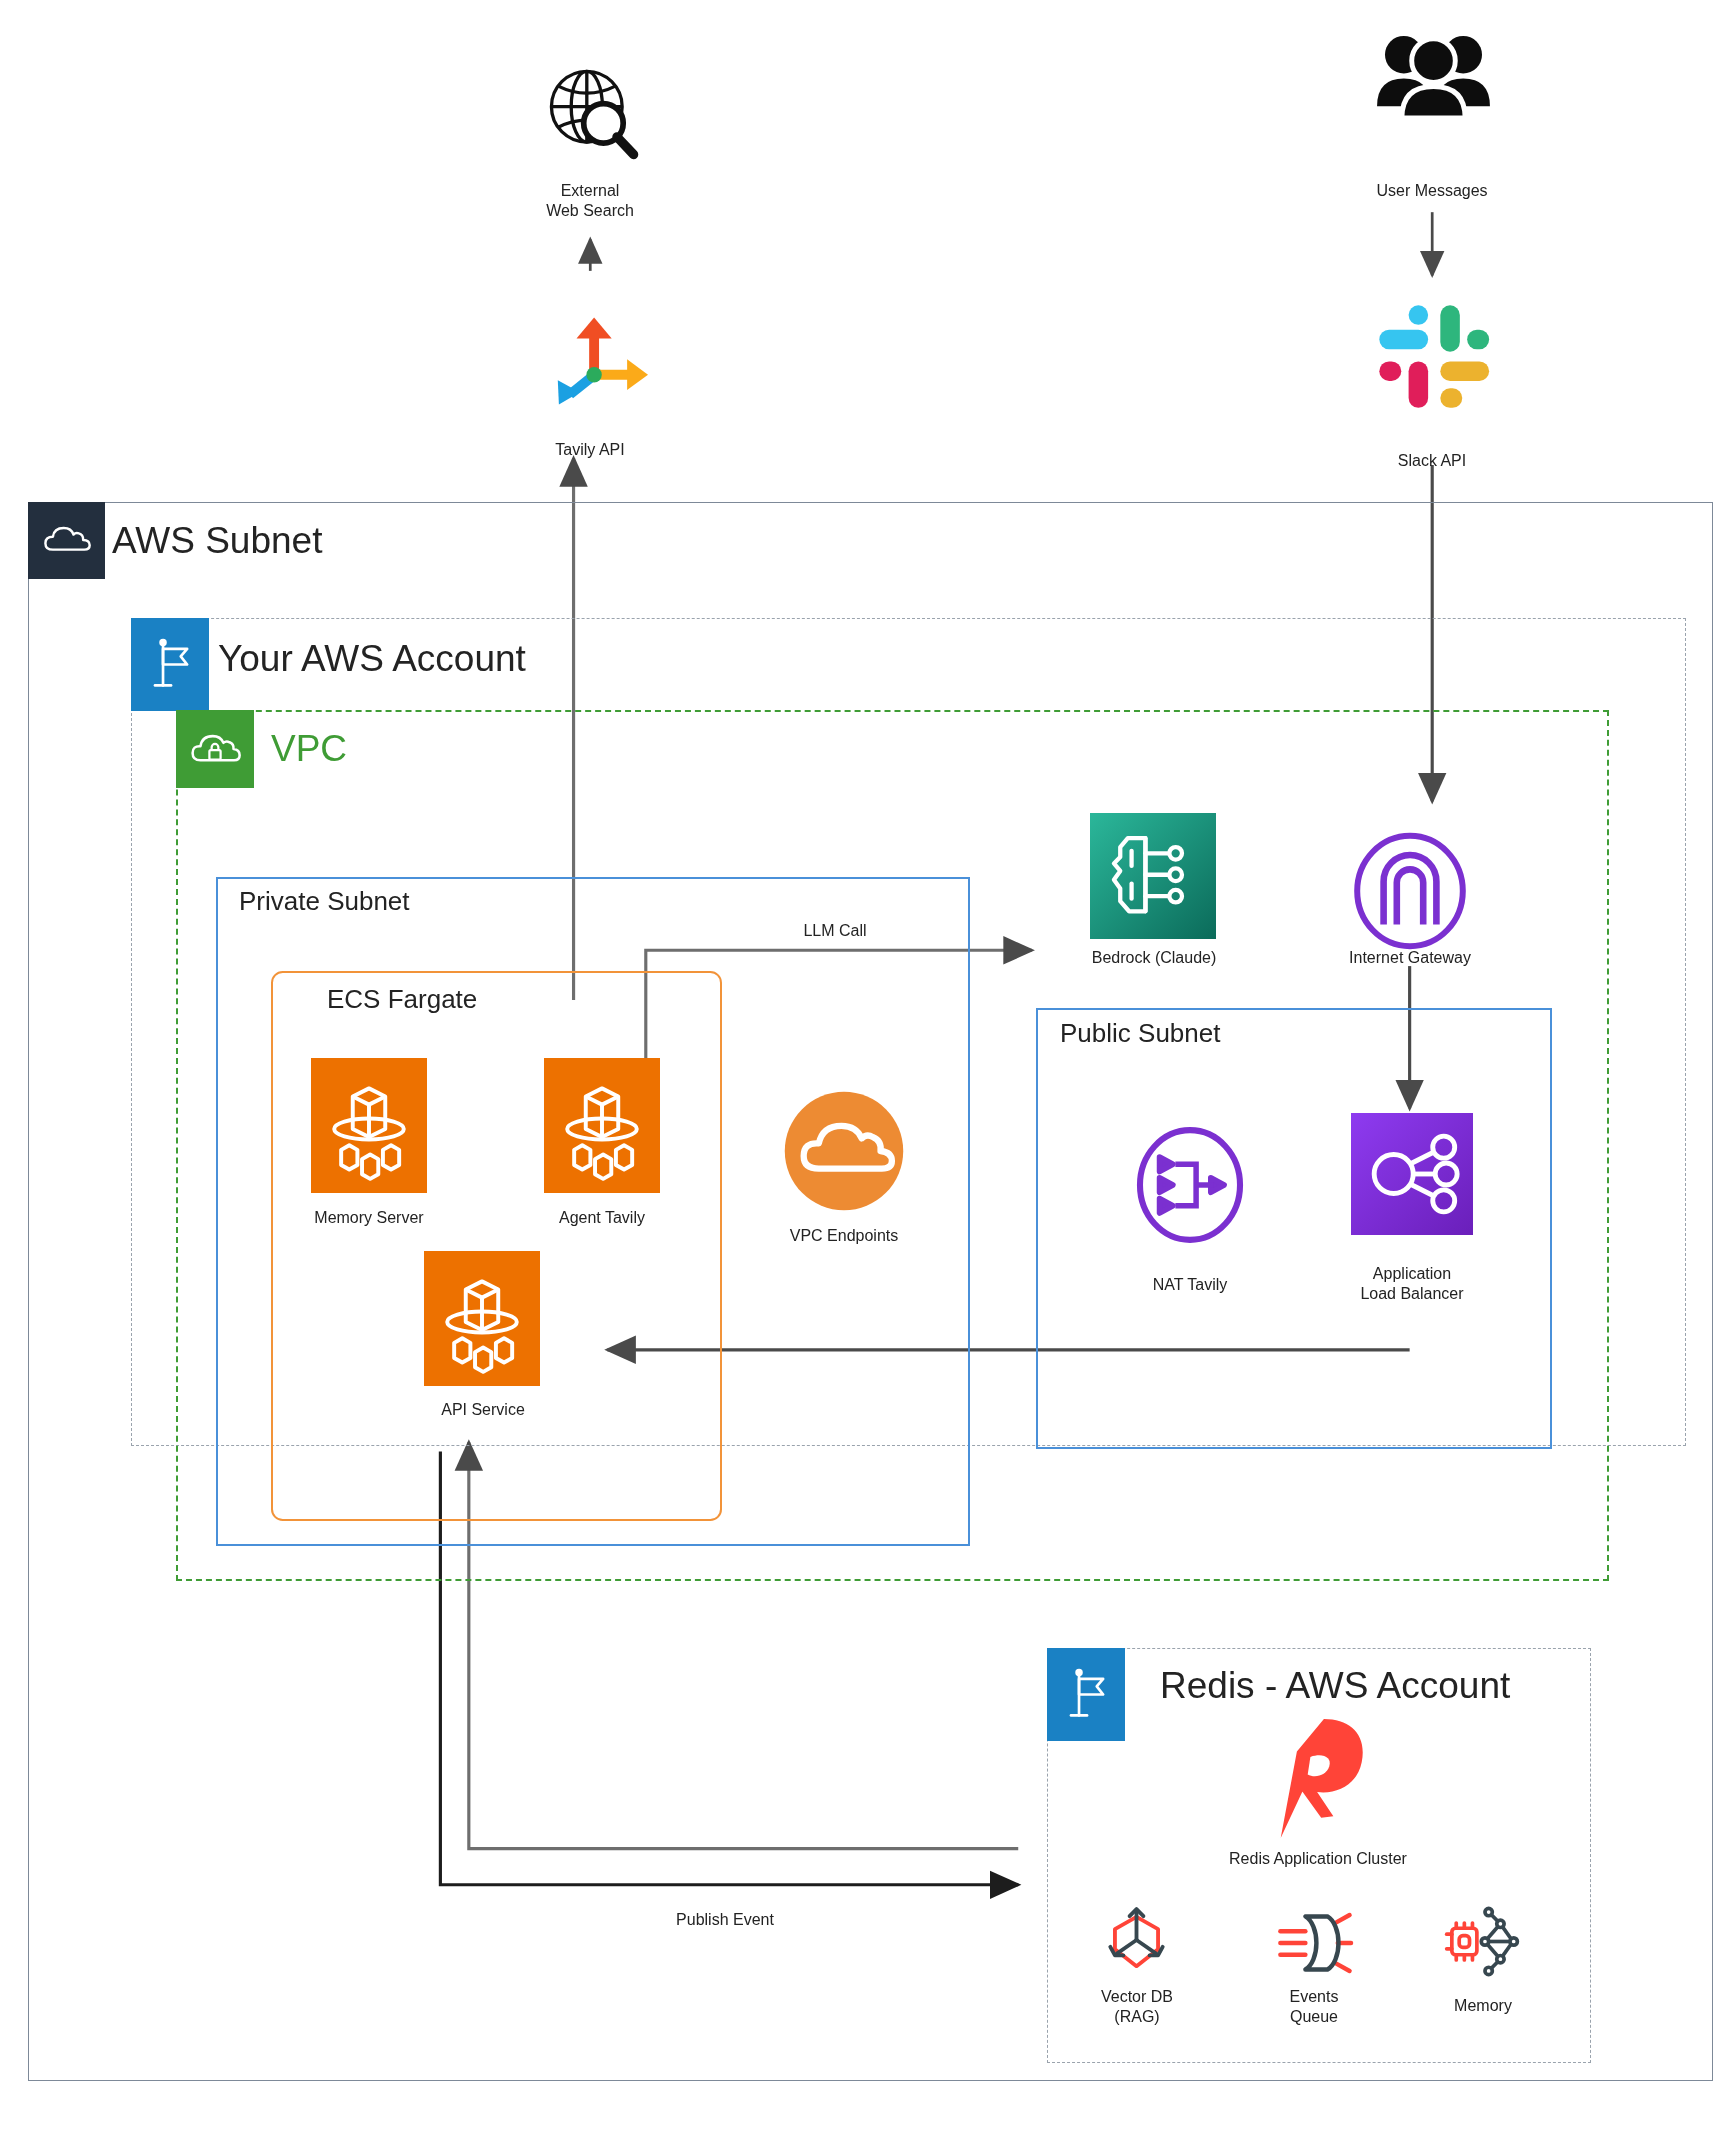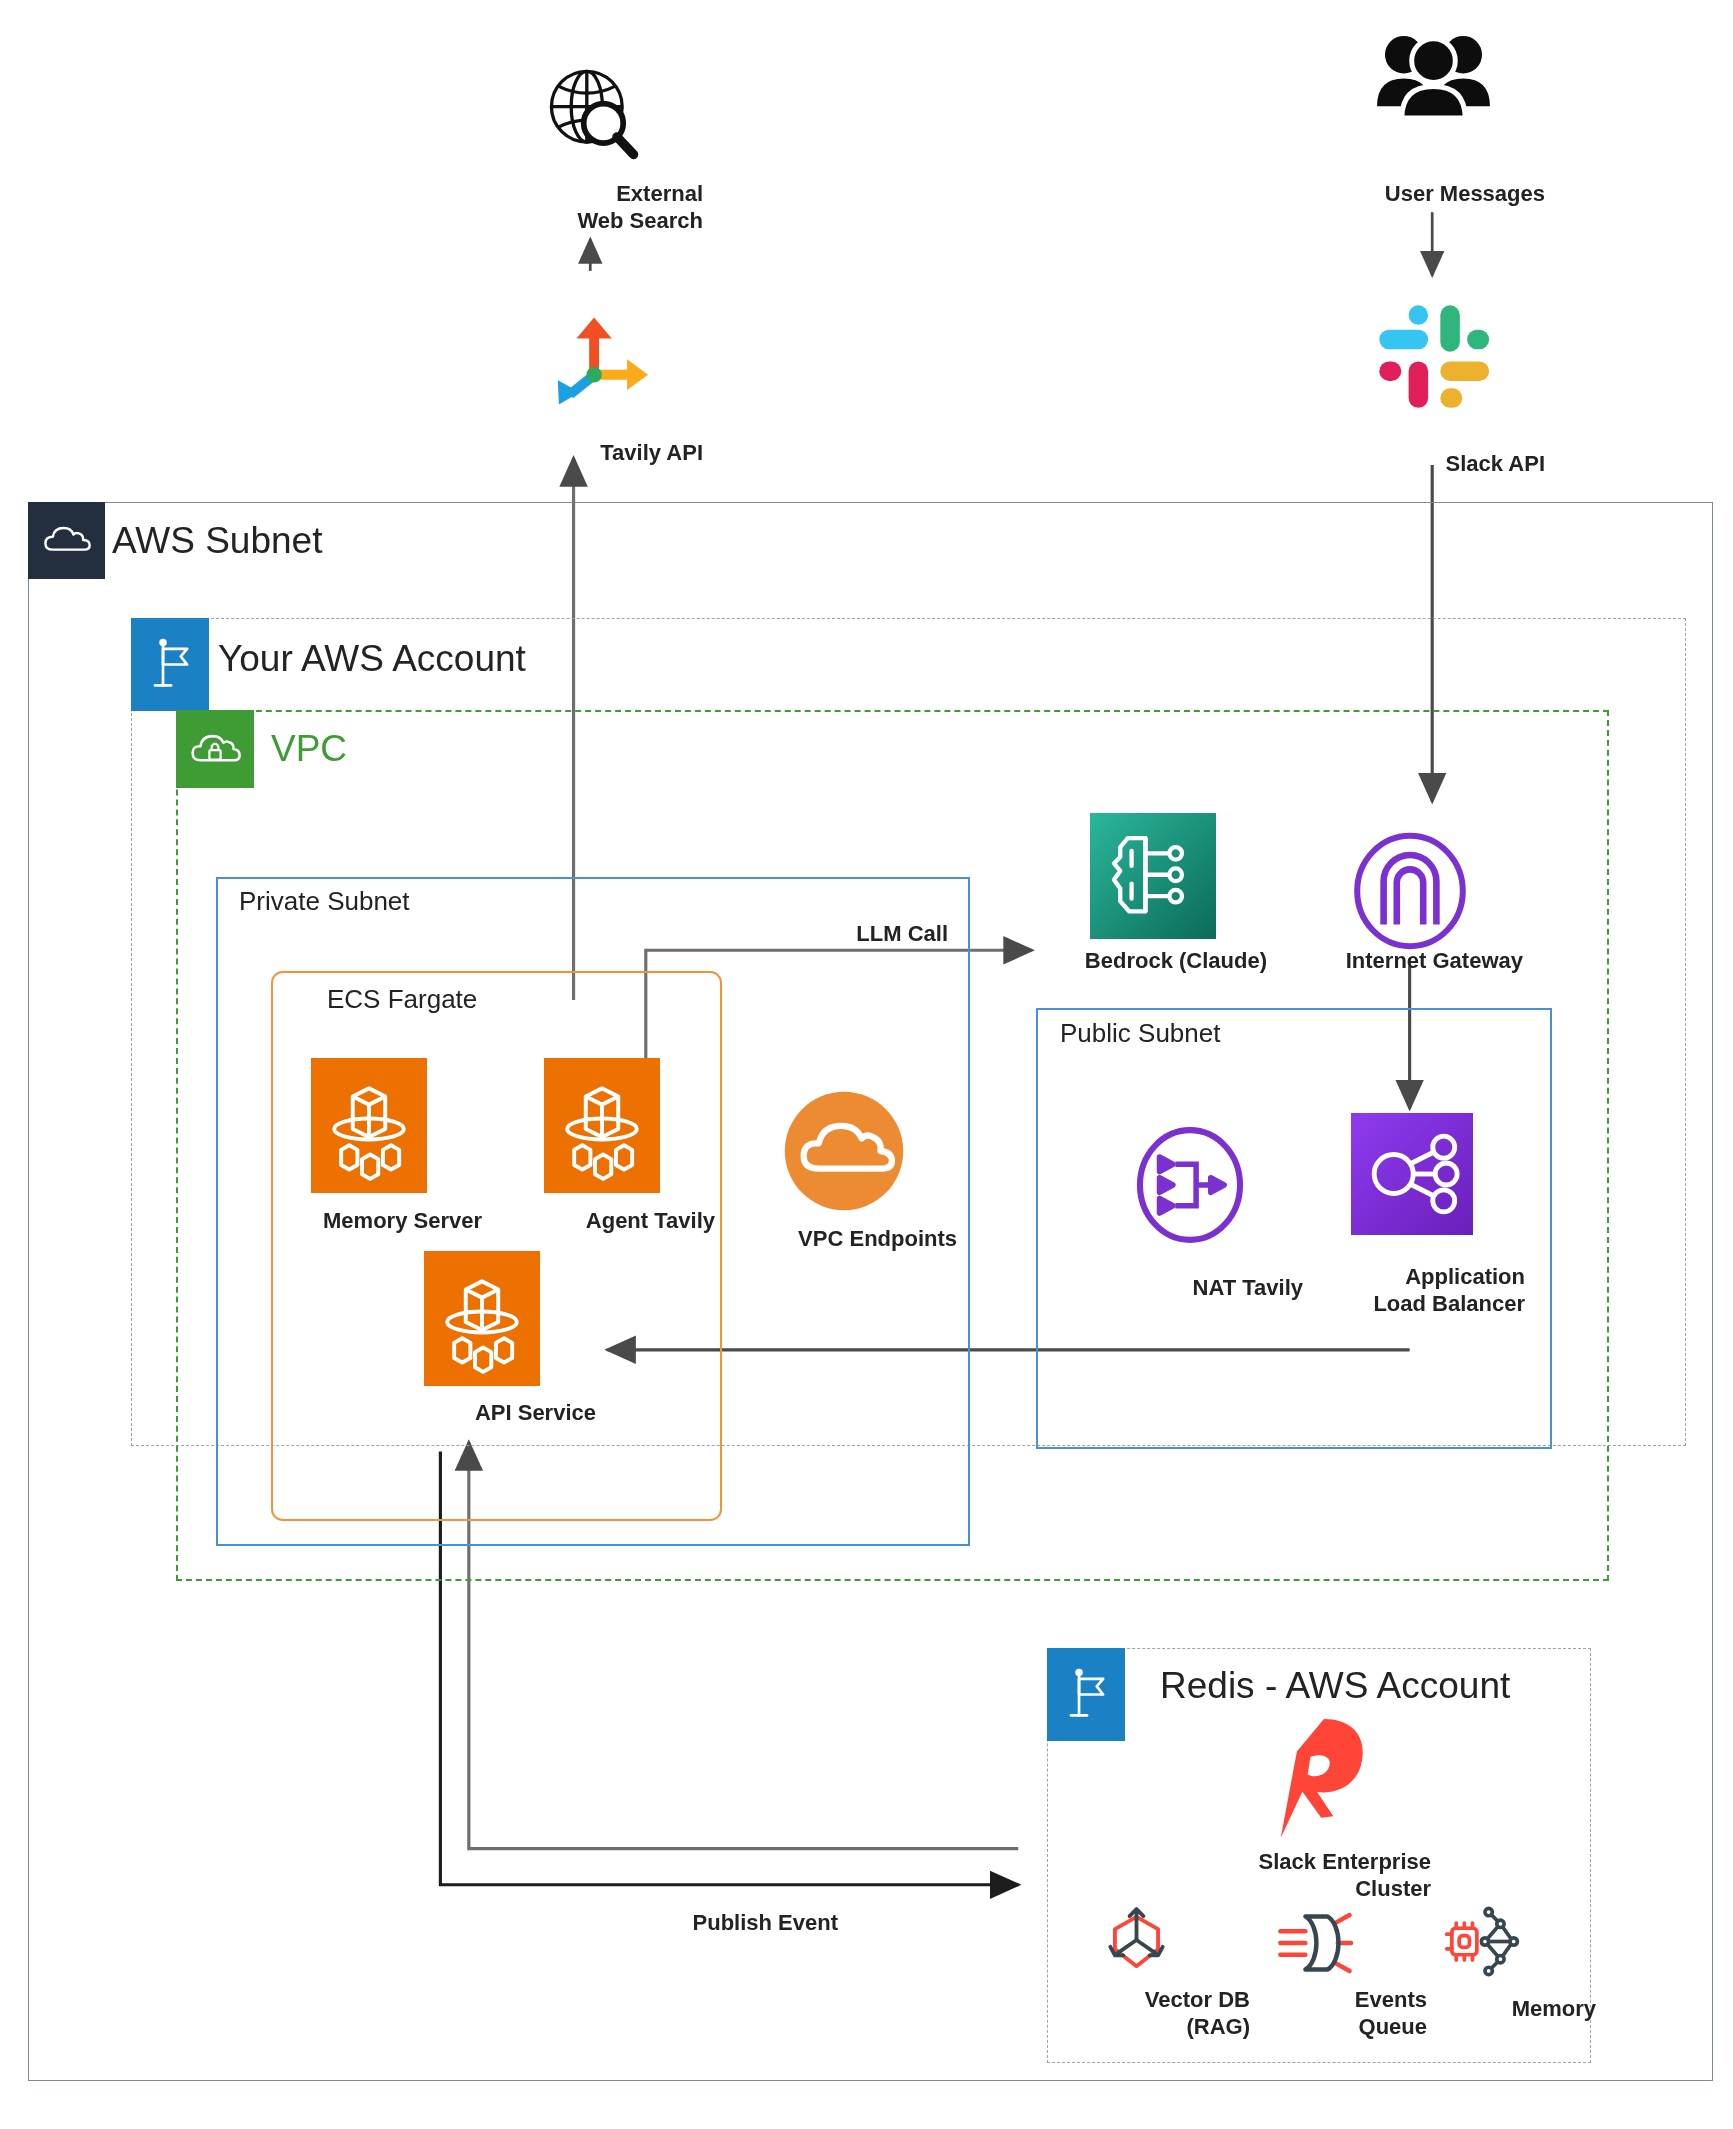--- a/index.html
+++ b/index.html
@@ -1,19 +1,19 @@
 <!DOCTYPE html>
 <html style="font-size:7.2px"><head>
 <meta charset="utf-8">
 <style>
   html,body{margin:0;padding:0;background:#fff;}
   body{font-family:"Liberation Sans",sans-serif;}
   #stage{position:relative;width:1734px;height:2129px;background:#fff;overflow:hidden;}
   .abs{position:absolute;}
-  .lbl{position:absolute;text-align:right;color:#232323;font-size:22px;line-height:1.22;white-space:pre-line;font-weight:bold;}
+  .lbl{position:absolute;text-align:center;color:#232323;font-size:16px;line-height:1.22;white-space:pre-line;}
   .grp-title{position:absolute;color:#232323;font-size:32px;white-space:nowrap;}
   .grp-title-big{position:absolute;color:#232323;font-size:37px;white-space:nowrap;}
 
   
   .box-cloud{position:absolute;border:1.8px solid #7d8998;background:transparent;}
   .box-dotted{position:absolute;border:1.8px dashed #9aa3ad;background:transparent;}
   .box-green{position:absolute;border:2.3px dashed #3f9c35;background:transparent;}
   .box-blue{position:absolute;border:2.3px solid #4a90d9;background:transparent;}
   .box-orange{position:absolute;border:2.3px solid #f29339;border-radius:11.7px;background:transparent;}
 
@@ -300,21 +300,21 @@
     </svg>
   </div>
   <div class="grp-title-big" style="left:1160px;top:1665px;">Redis - AWS Account</div>
 
   <div class="abs" style="left:1251px;top:1711px;width:135px;height:135px;">
     <svg viewBox="0 0 100 100" width="135" height="135">
       <path d="M22 94 L34 30 L54 6 C74 6 86 18 82 38 C79 54 64 62 49 60 L61 78 L52 79 L34 54 L40 28 L48 20 C60 18 68 24 66 35 C64 46 53 50 44 47" fill="#ff4438"></path>
       <path d="M44 34 C53 31 60 34 58 41 C56 48 47 50 42 47 Z" fill="#fff"></path>
     </svg>
   </div>
-  <div class="lbl" style="left:1205px;top:1849px;width:226px;">Slack Enterprise Cluster</div>
+  <div class="lbl" style="left:1205px;top:1849px;width:226px;">Redis Application Cluster</div>
 
   <div class="abs" style="left:1098px;top:1903px;width:77px;height:77px;">
     <svg viewBox="0 0 100 100" width="77" height="77">
       <g fill="none" stroke="#ff4438" stroke-width="5" stroke-linejoin="round">
         <path d="M50 18 L78 34 L78 60 L50 82 L22 60 L22 34 Z"></path>
       </g>
       <g fill="none" stroke="#37474f" stroke-width="5" stroke-linecap="round" stroke-linejoin="round">
         <line x1="50" y1="10" x2="50" y2="48"></line>
         <path d="M41 17 L50 8 L59 17"></path>
         <line x1="50" y1="48" x2="24" y2="66"></line>

